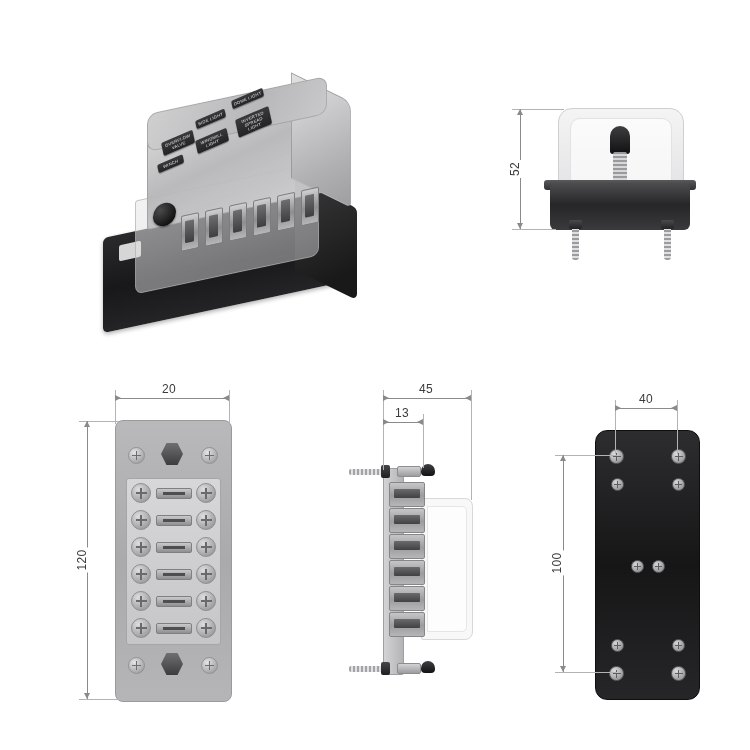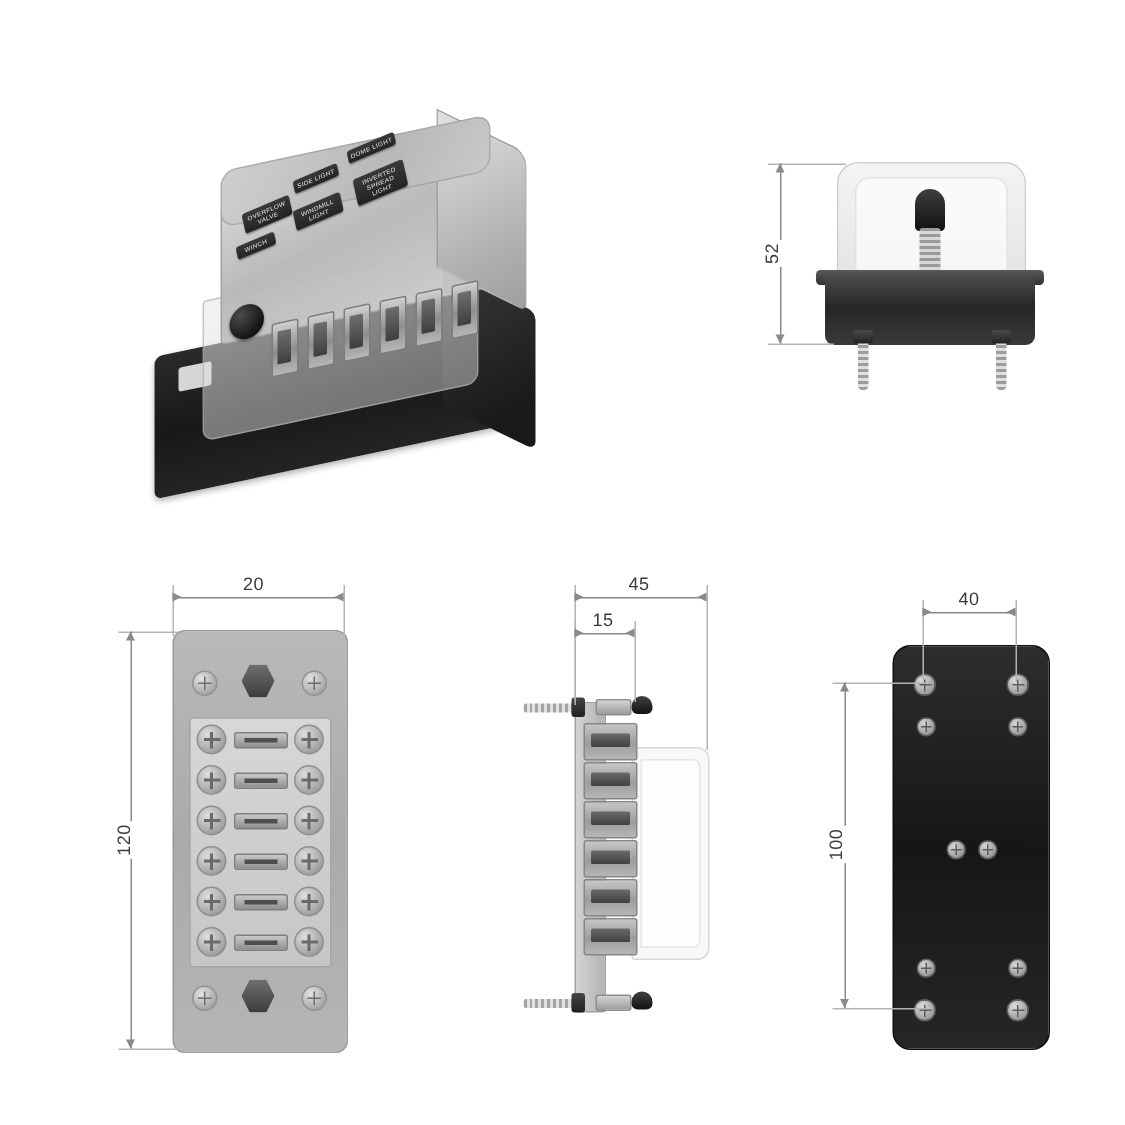--- a/index.html
+++ b/index.html
@@ -468,21 +468,21 @@
     <div class="dimline h" style="left:28px;top:-22px;width:88px;"></div>
     <div class="arrowR" style="left:28px;top:-25px;"></div>
     <div class="arrowL" style="left:110px;top:-25px;"></div>
     <div class="dimtext" style="left:62px;top:-38px;">45</div>
 
     <div class="ext v" style="left:28px;top:-6px;height:54px;"></div>
     <div class="ext v" style="left:68px;top:-6px;height:54px;"></div>
     <div class="dimline h" style="left:28px;top:2px;width:40px;"></div>
     <div class="arrowR" style="left:28px;top:-1px;"></div>
     <div class="arrowL" style="left:62px;top:-1px;"></div>
-    <div class="dimtext" style="left:38px;top:-14px;">15</div>
+    <div class="dimtext" style="left:38px;top:-14px;">13</div>
   </div>
 
   <div class="abs" id="view-back">
     <div class="bp-body"></div>
 
     <div class="bp-hole" style="left:14px;top:19px;"></div>
     <div class="bp-hole" style="left:76px;top:19px;"></div>
     <div class="bp-hole" style="left:14px;top:236px;"></div>
     <div class="bp-hole" style="left:76px;top:236px;"></div>
 

